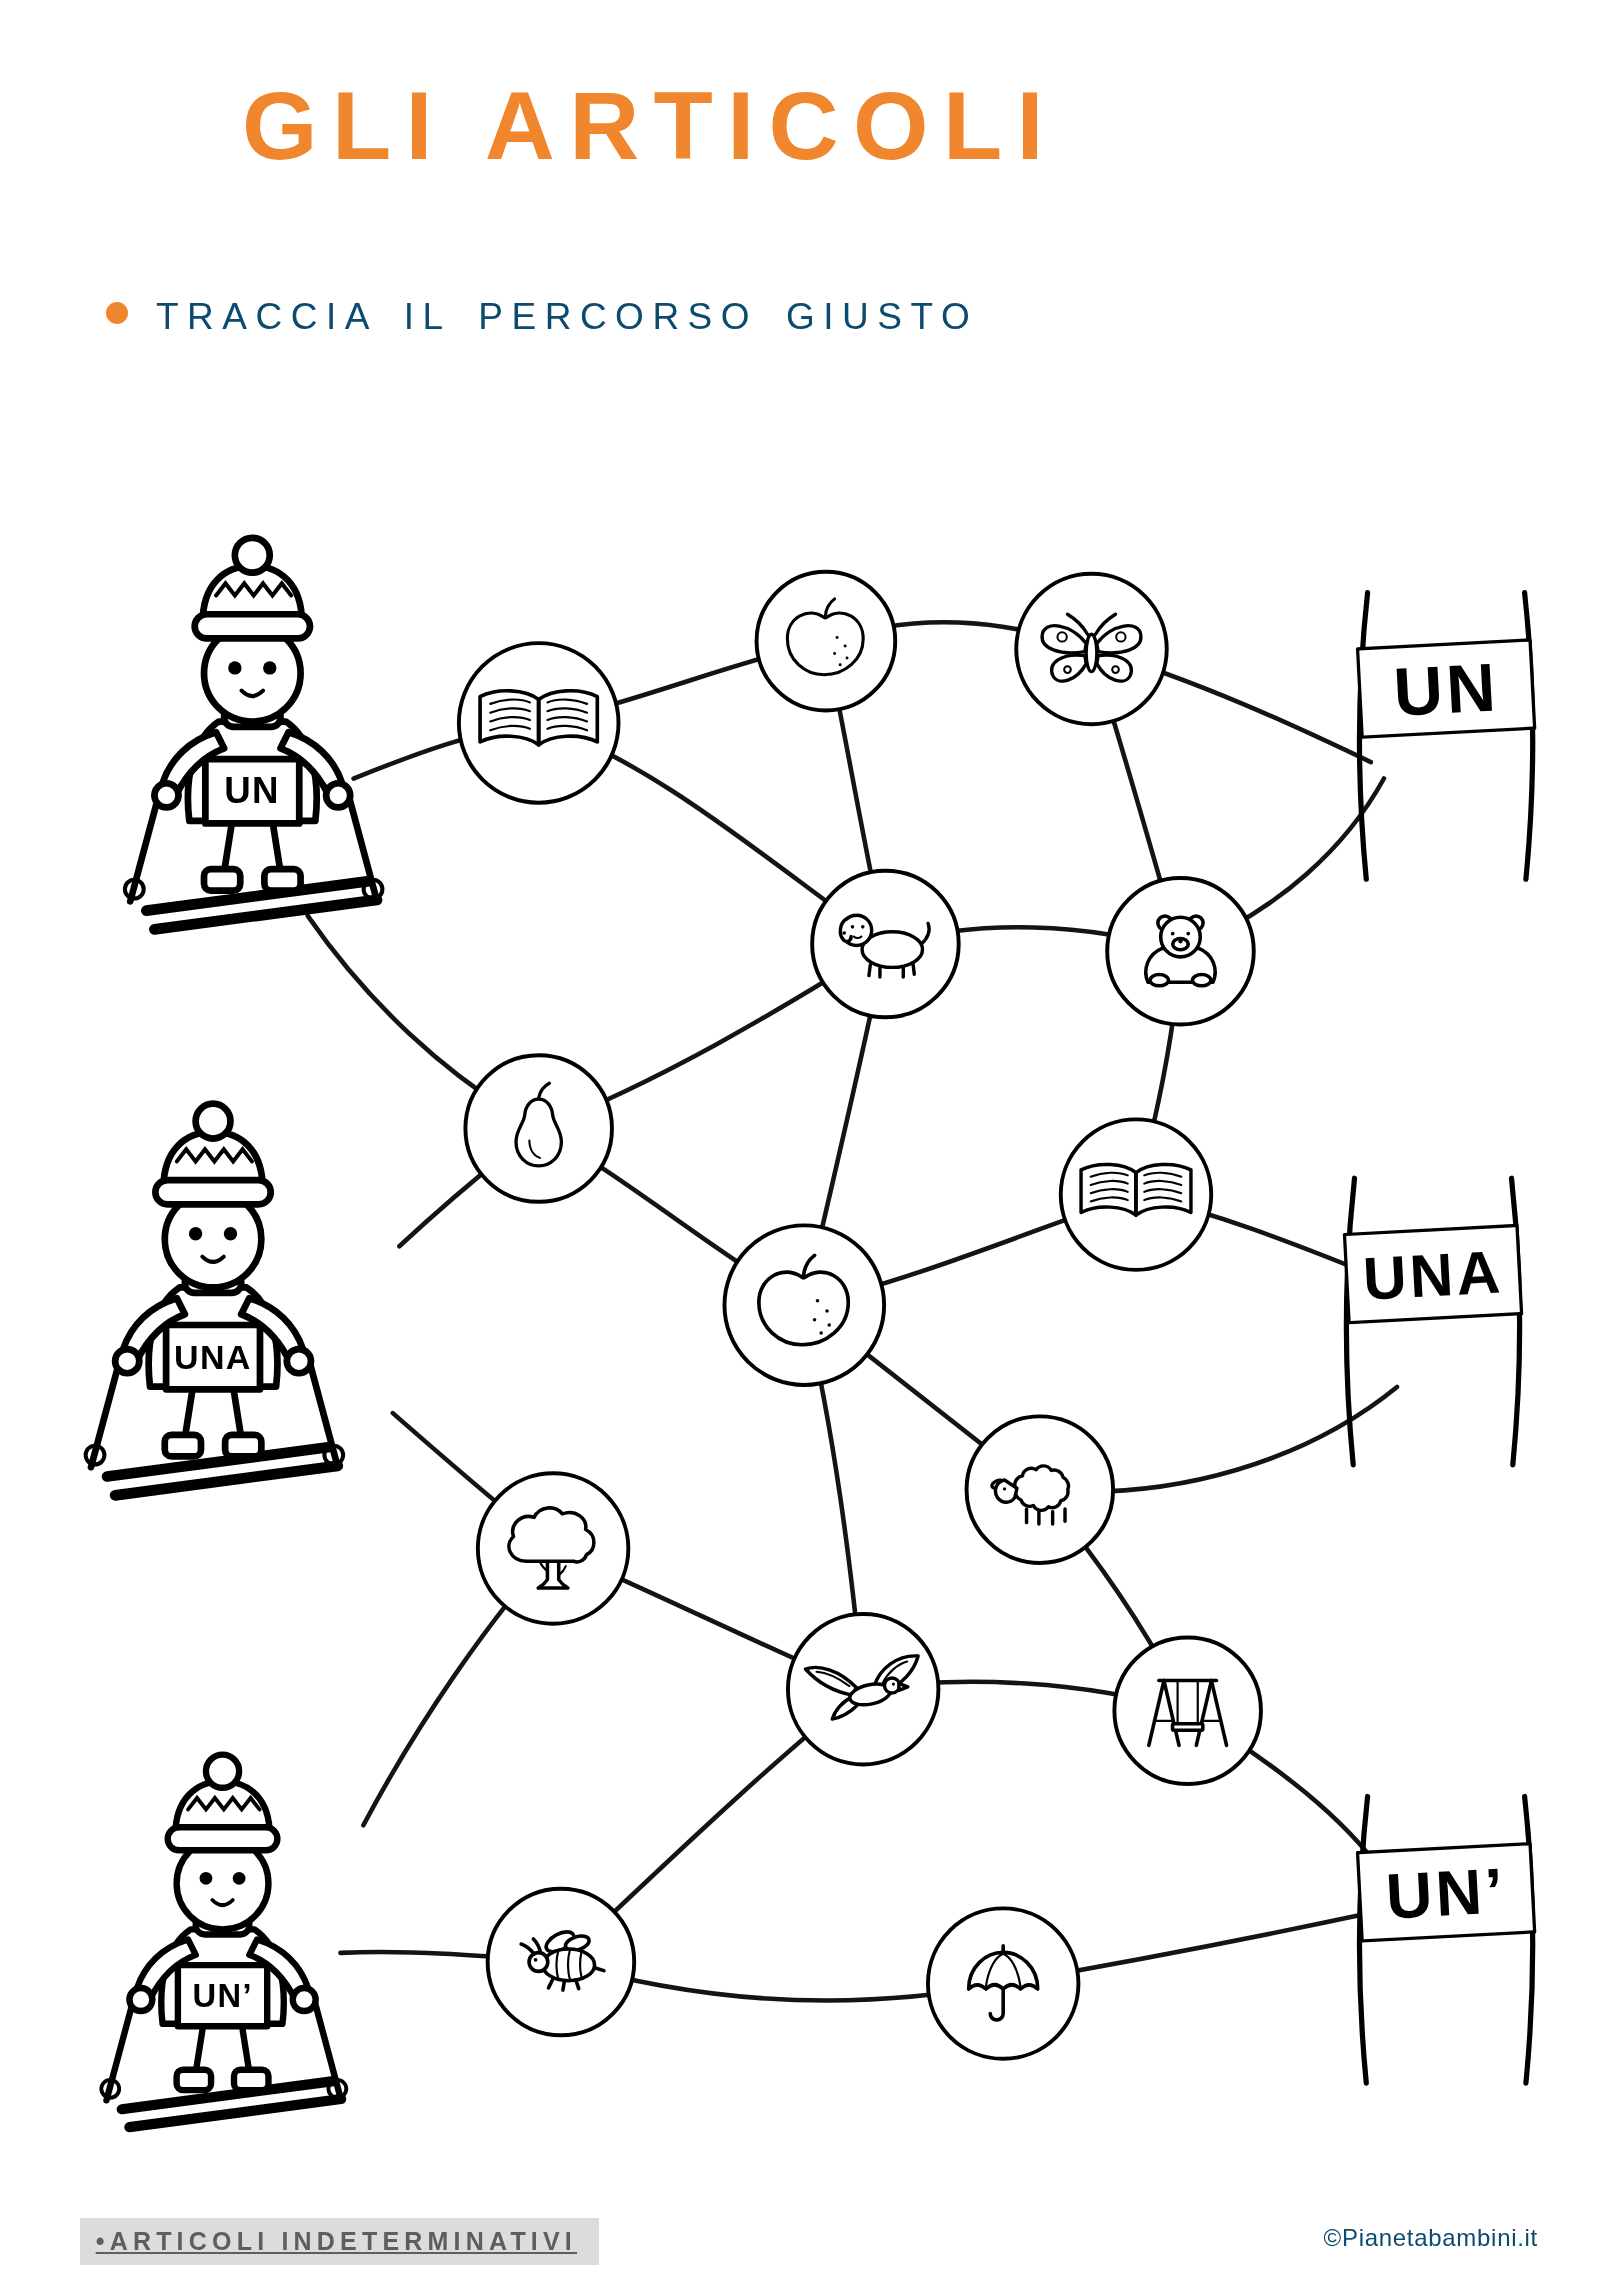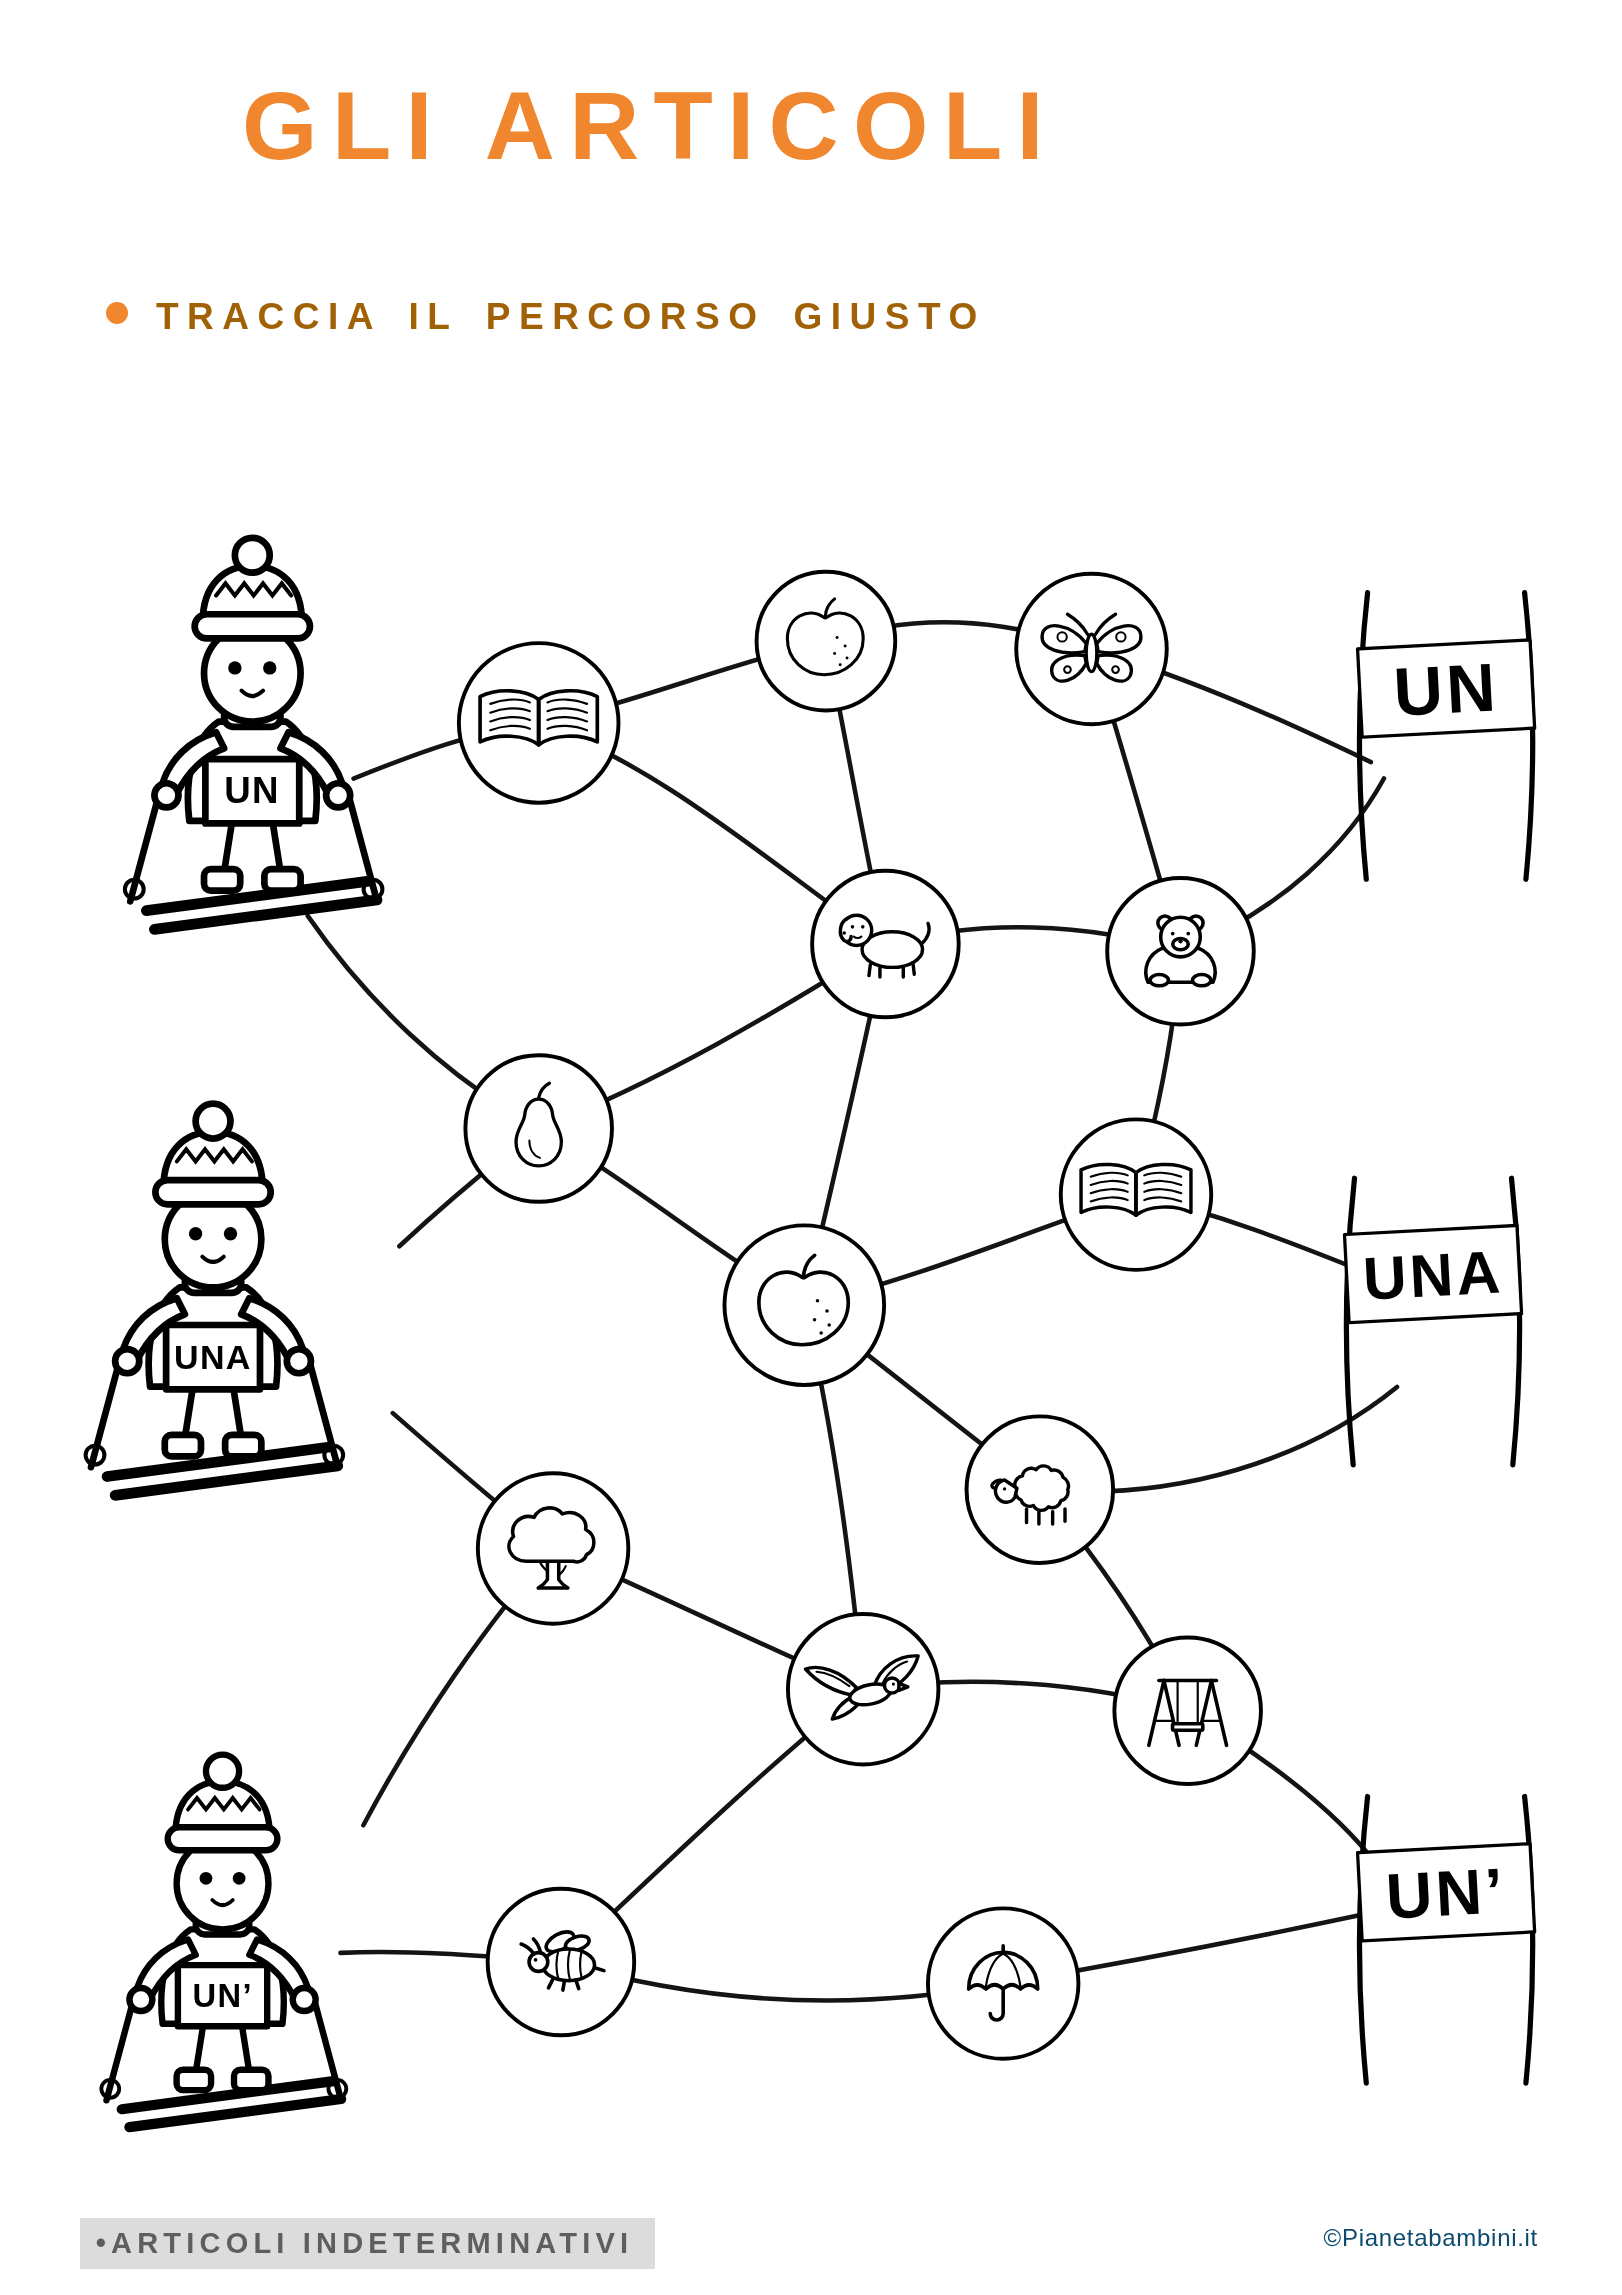--- a/index.html
+++ b/index.html
@@ -6,21 +6,21 @@
   html,body { width:1623px; height:2295px; background:#ffffff;
     font-family:"Liberation Sans", sans-serif; position:relative; overflow:hidden; }
 
   .page-title{
     position:absolute; top:77px; left:0; width:1300px;
     text-align:center; color:#F0862E; font-size:97px; font-weight:800;
     letter-spacing:14.4px; line-height:1;
   }
   .instructions{
     position:absolute; top:283px; left:156px; width:1243px;
-    color:#a16207; font-size:37px; font-weight:700;
+    color:#0c4a6e; font-size:37px; font-weight:400;
     letter-spacing:8.5px; word-spacing:9.2px; line-height:1.82;
   }
   .bullet{
     position:absolute; top:302px; left:106px; width:22px; height:22px;
     border-radius:50%; background:#F0862E;
   }
   svg.maze{ position:absolute; top:0; left:0; width:1623px; height:2295px; }
 
   .route{ fill:none; stroke:#141414; stroke-width:7; stroke-linecap:round; }
   .node-circle{ fill:#ffffff; stroke:#000000; stroke-width:6; }
@@ -31,22 +31,23 @@
   .i-thin-c{ fill:none; stroke:#000000; stroke-width:3; }
   .i-dot{ fill:#000000; stroke:none; }
 
   .sign-text{ font-family:"Liberation Sans", sans-serif; font-weight:bold; fill:#000;
     text-anchor:middle; letter-spacing:2px; }
   .banner-text{ font-family:"Liberation Sans", sans-serif; font-weight:bold; fill:#000;
     text-anchor:middle; letter-spacing:5px; }
 
   .footer-left{
     position:absolute; left:80px; top:2218px; background:#DCDCDC;
-    color:#5E5E5E; font-size:29px; font-weight:700; letter-spacing:5.2px;
+    color:#5E5E5E; font-size:25px; font-weight:700; letter-spacing:5.2px;
     padding:9.2px 22px 9.2px 15.7px;
+    text-decoration:underline;
   }
   .footer-right{
     position:absolute; right:85px; top:2224px;
     color:#0c4a6e; font-size:24px; font-weight:400; letter-spacing:0.7px;text-align:right;
   }
 </style>
 </head>
 <body>
 
 <h1 class="page-title">GLI ARTICOLI</h1>

